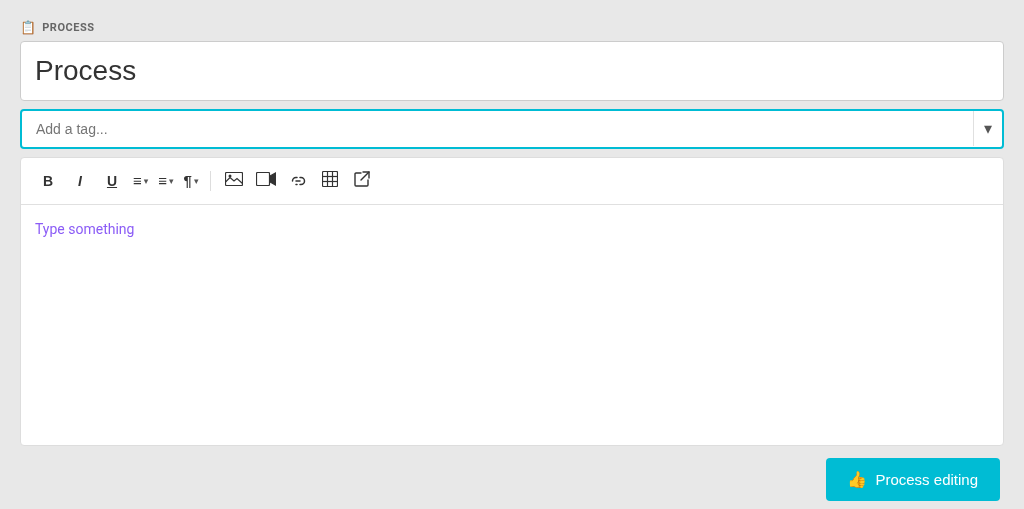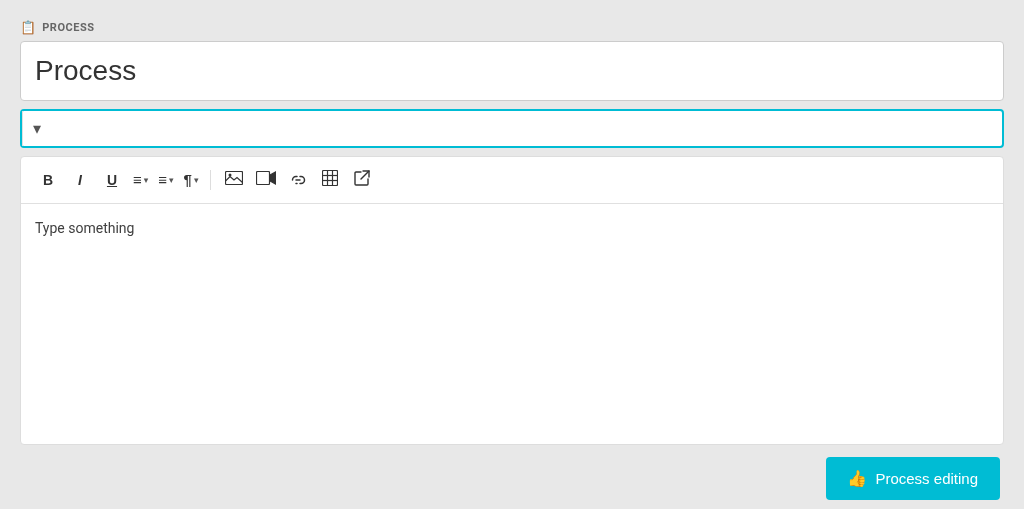--- a/index.html
+++ b/index.html
@@ -142,21 +142,21 @@
       width: 1px;
       height: 20px;
       background: #ddd;
       margin: 0 6px;
     }
 
     .editor-body {
       min-height: 240px;
       padding: 16px 14px;
       font-size: 14px;
-      color: #404040;
+      color: #8b5cf6;
     }
 
     .footer-area {
       display: flex;
       justify-content: flex-end;
       margin-top: 12px;
       padding-right: 4px;
     }
 
     .finished-btn {
@@ -186,20 +186,21 @@
   <div class="section-header">
     <span class="section-header-icon">📋</span>
     <span class="section-header-label">PROCESS</span>
   </div>
 
   
   <input type="text" class="title-input" value="Process" placeholder="Process" style="">
 
   
   <div class="tag-input-container">
+    <input type="text" class="tag-input" placeholder="Add a tag..." style="">
     <button class="tag-dropdown-btn">
       <span>▾</span>
     </button>
   </div>
 
   
   <div class="editor-container">
 
     <div class="toolbar">
 

